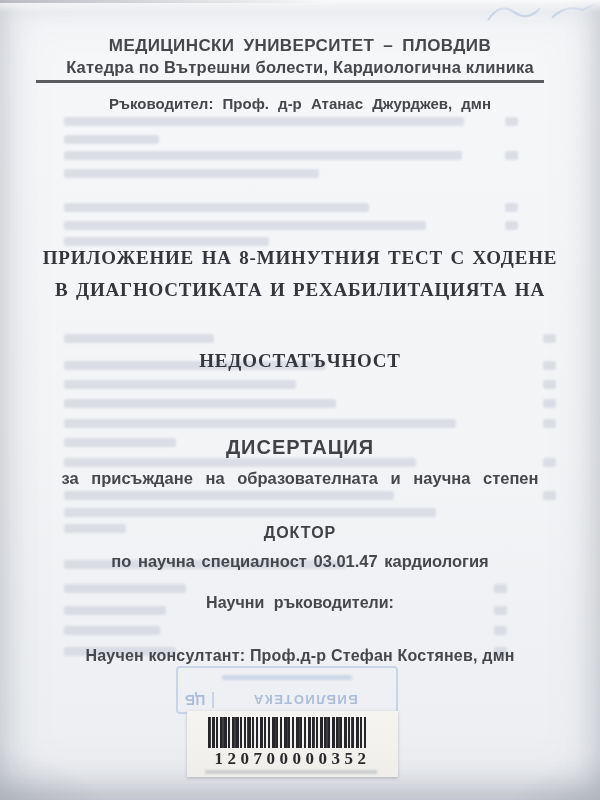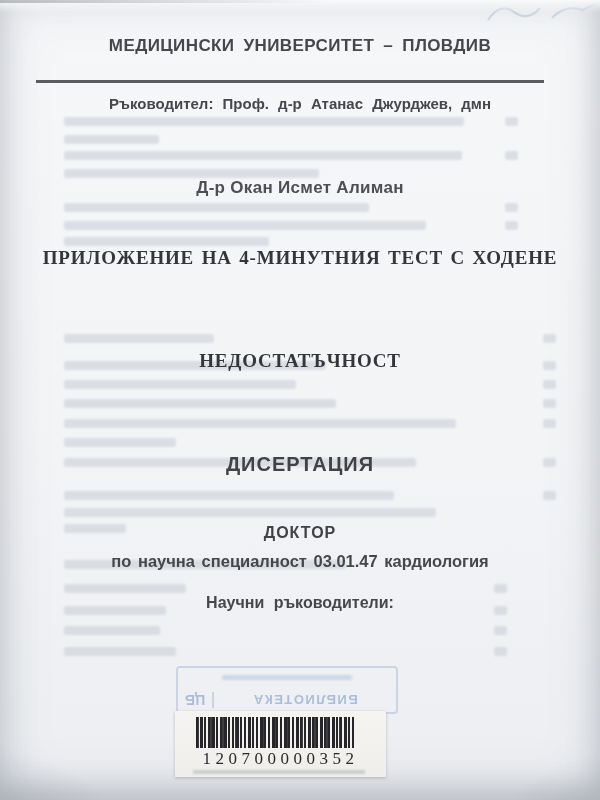--- a/index.html
+++ b/index.html
@@ -31,22 +31,22 @@
   .stamp{position:absolute;left:176px;top:666px;width:222px;height:48px;z-index:2;
     transform:rotate(180deg);opacity:.60;color:#7d9cc9;
     border:2px solid rgba(125,155,205,.55);border-radius:4px;box-sizing:border-box;
     display:flex;flex-direction:column;overflow:hidden;}
   .stamp-row1{flex:0 0 24px;display:flex;align-items:center;}
   .stamp-main{flex:1;text-align:center;font-weight:bold;font-size:13px;letter-spacing:1.5px;filter:blur(.4px);}
   .stamp-abbr{flex:0 0 34px;text-align:center;font-weight:bold;font-size:14px;border-left:2px solid rgba(125,155,205,.55);filter:blur(.4px);}
   .stamp-row2{flex:1;display:flex;align-items:center;justify-content:center;}
   .stamp-smallbar{width:130px;height:5px;background:rgba(125,155,205,.5);border-radius:2px;filter:blur(1px);}
   
-  .label{position:absolute;left:175px;top:711px;width:211px;height:66px;z-index:4;
-    background:linear-gradient(180deg,#f5f4f1,#efeeea);box-shadow:0 1px 3px rgba(90,95,105,.35);}
+  .label{position:absolute;left:187px;top:711px;width:211px;height:66px;z-index:4;
+    background:linear-gradient(180deg,#f5f4f1,#efeeea);box-shadow:0 1px 3px rgba(90,95,105,.35);font-weight:bold;}
   .bars{position:absolute;left:21px;top:6px;width:158px;height:31px;
     background:
       repeating-linear-gradient(90deg,#26262a 0 2px,transparent 2px 4px),
       repeating-linear-gradient(90deg,#26262a 0 1px,transparent 1px 6px),
       repeating-linear-gradient(90deg,rgba(30,30,34,.85) 0 3px,transparent 3px 13px);}
   .code{position:absolute;left:0;top:38px;width:100%;text-align:center;
     font-family:"Liberation Serif","DejaVu Serif",serif;font-size:17px;letter-spacing:4.5px;color:#2a2a2e;}
   .label-foot{position:absolute;left:18px;top:59px;width:172px;height:4px;background:#b9bcc2;opacity:.65;filter:blur(.8px);}
   .hand{position:absolute;right:0;top:0;z-index:5;opacity:.5;}
 </style>
@@ -87,33 +87,36 @@
   <div class="g" style="top:584px;width:122px;"></div>
   <div class="gn" style="left:494px;top:584px;"></div>
   <div class="g" style="top:606px;width:102px;"></div>
   <div class="gn" style="left:494px;top:606px;"></div>
   <div class="g" style="top:626px;width:96px;"></div>
   <div class="gn" style="left:494px;top:626px;"></div>
   <div class="g" style="top:647px;width:112px;"></div>
   <div class="gn" style="left:494px;top:647px;"></div>
 
   <div class="txt" style="top:36px;font-size:17px;letter-spacing:.4px;word-spacing:4px;">МЕДИЦИНСКИ  УНИВЕРСИТЕТ – ПЛОВДИВ</div>
+  <div class="txt" style="top:58px;font-size:16.5px;letter-spacing:.2px;">Катедра по Вътрешни болести, Кардиологична клиника</div>
   <div class="rule"></div>
   <div class="txt" style="top:95px;font-size:15px;word-spacing:5px;">Ръководител:  Проф.  д-р  Атанас Джурджев,  дмн</div>
 
-  <div class="txt" style="top:178px;font-size:17px;color:#4e4f54;letter-spacing:.3px;">Д-р Окан Исмет Алиман</div>
 
-  <div class="txt title-line" style="top:247px;">ПРИЛОЖЕНИЕ НА 4-МИНУТНИЯ ТЕСТ С ХОДЕНЕ</div>
+  <div class="txt title-line" style="top:247px;">ПРИЛОЖЕНИЕ НА 8-МИНУТНИЯ ТЕСТ С ХОДЕНЕ</div>
+  <div class="txt title-line" style="top:279px;">В ДИАГНОСТИКАТА И РЕХАБИЛИТАЦИЯТА НА</div>
   <div class="txt title-line" style="top:350px;">НЕДОСТАТЪЧНОСТ</div>
 
-  <div class="txt" style="top:453px;font-size:20px;letter-spacing:1px;color:#414246;">ДИСЕРТАЦИЯ</div>
+  <div class="txt" style="top:436px;font-size:20px;letter-spacing:1px;color:#414246;">ДИСЕРТАЦИЯ</div>
+  <div class="txt" style="top:469px;font-size:16.5px;word-spacing:8px;">за присъждане на образователната и научна степен</div>
   <div class="txt" style="top:524px;font-size:16px;letter-spacing:1px;color:#414246;">ДОКТОР</div>
   <div class="txt" style="top:552px;font-size:16.5px;word-spacing:2px;">по научна специалност 03.01.47 кардиология</div>
 
   <div class="txt" style="top:594px;font-size:16px;word-spacing:5px;">Научни  ръководители:</div>
+  <div class="txt" style="top:647px;font-size:16px;letter-spacing:.2px;">Научен консултант: Проф.д-р Стефан Костянев, дмн</div>
 
   <div class="stamp">
     <div class="stamp-row1">
       <div class="stamp-main">БИБЛИОТЕКА</div>
       <div class="stamp-abbr">ЦБ</div>
     </div>
     <div class="stamp-row2">
       <div class="stamp-smallbar"></div>
     </div>
   </div>

